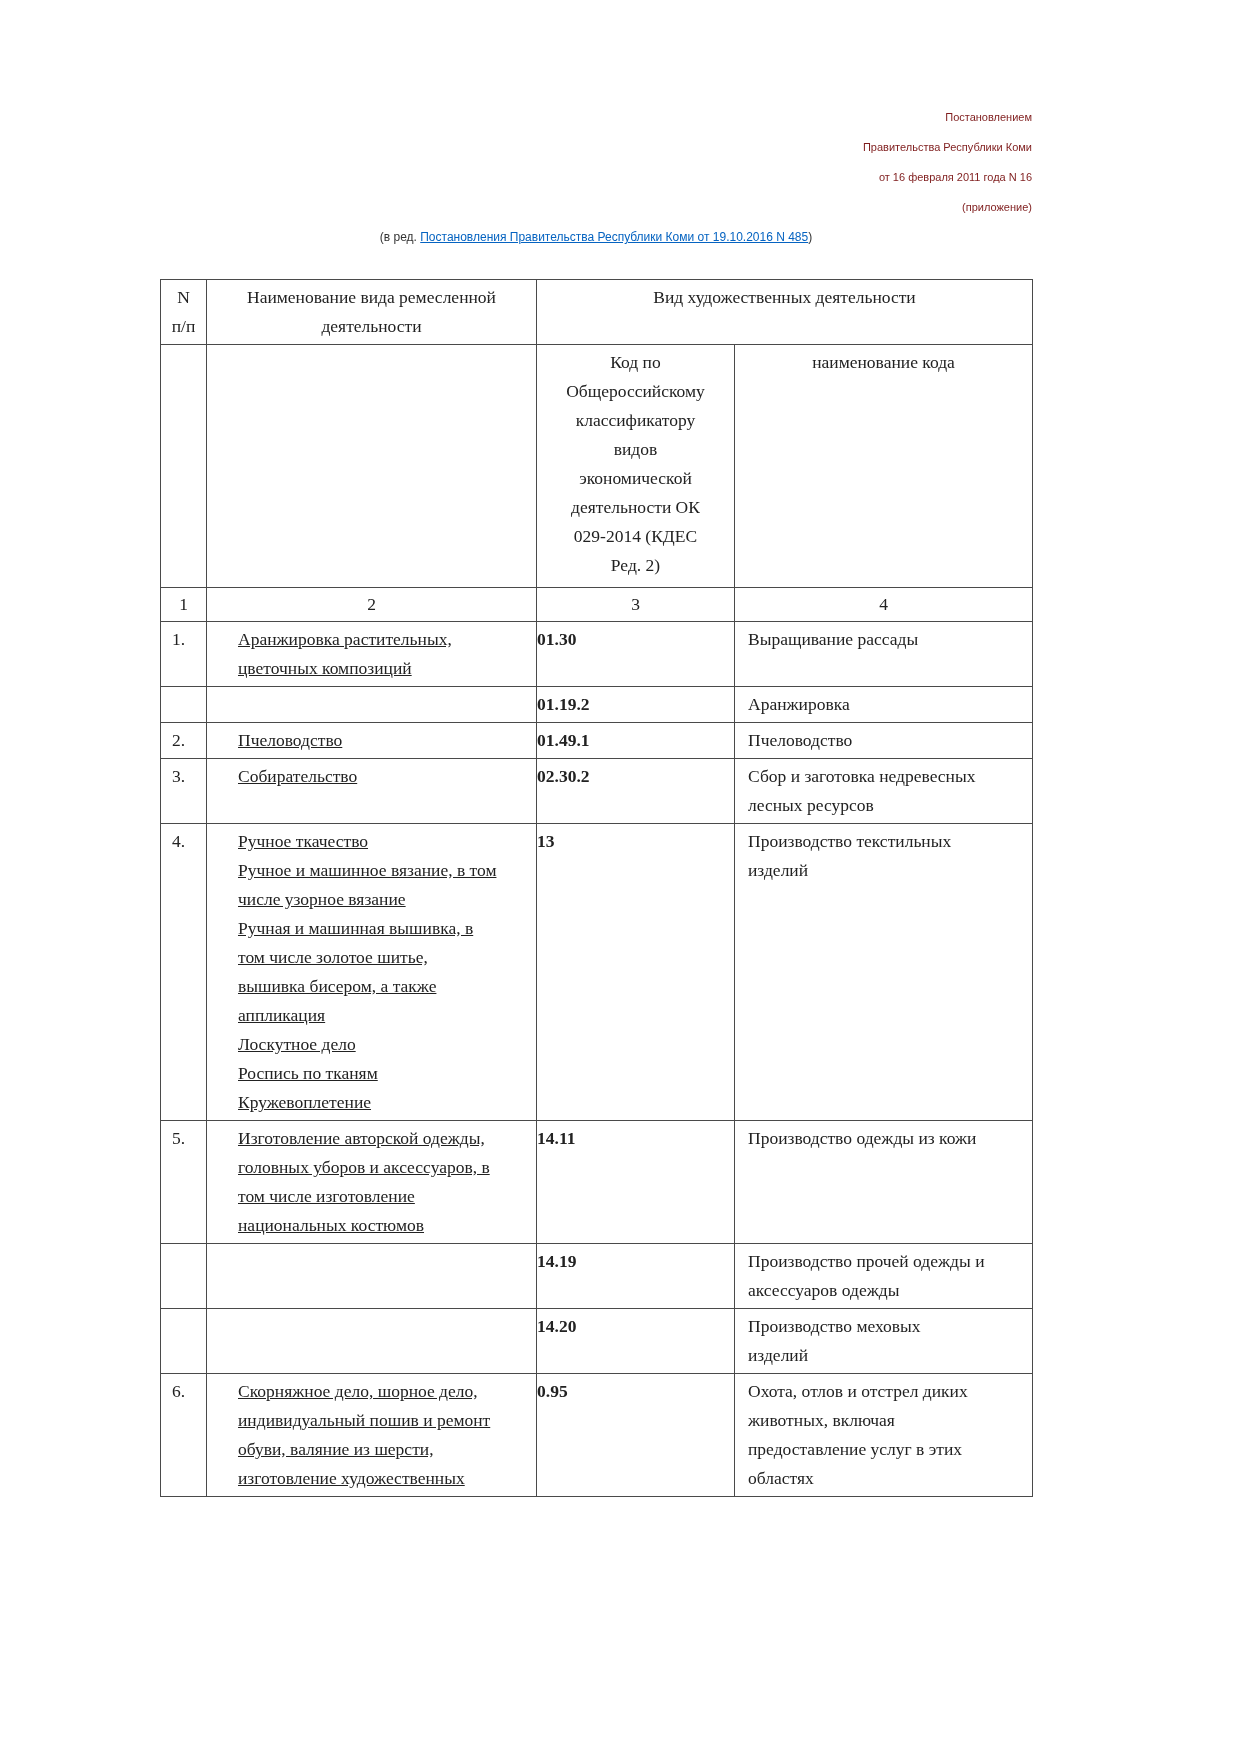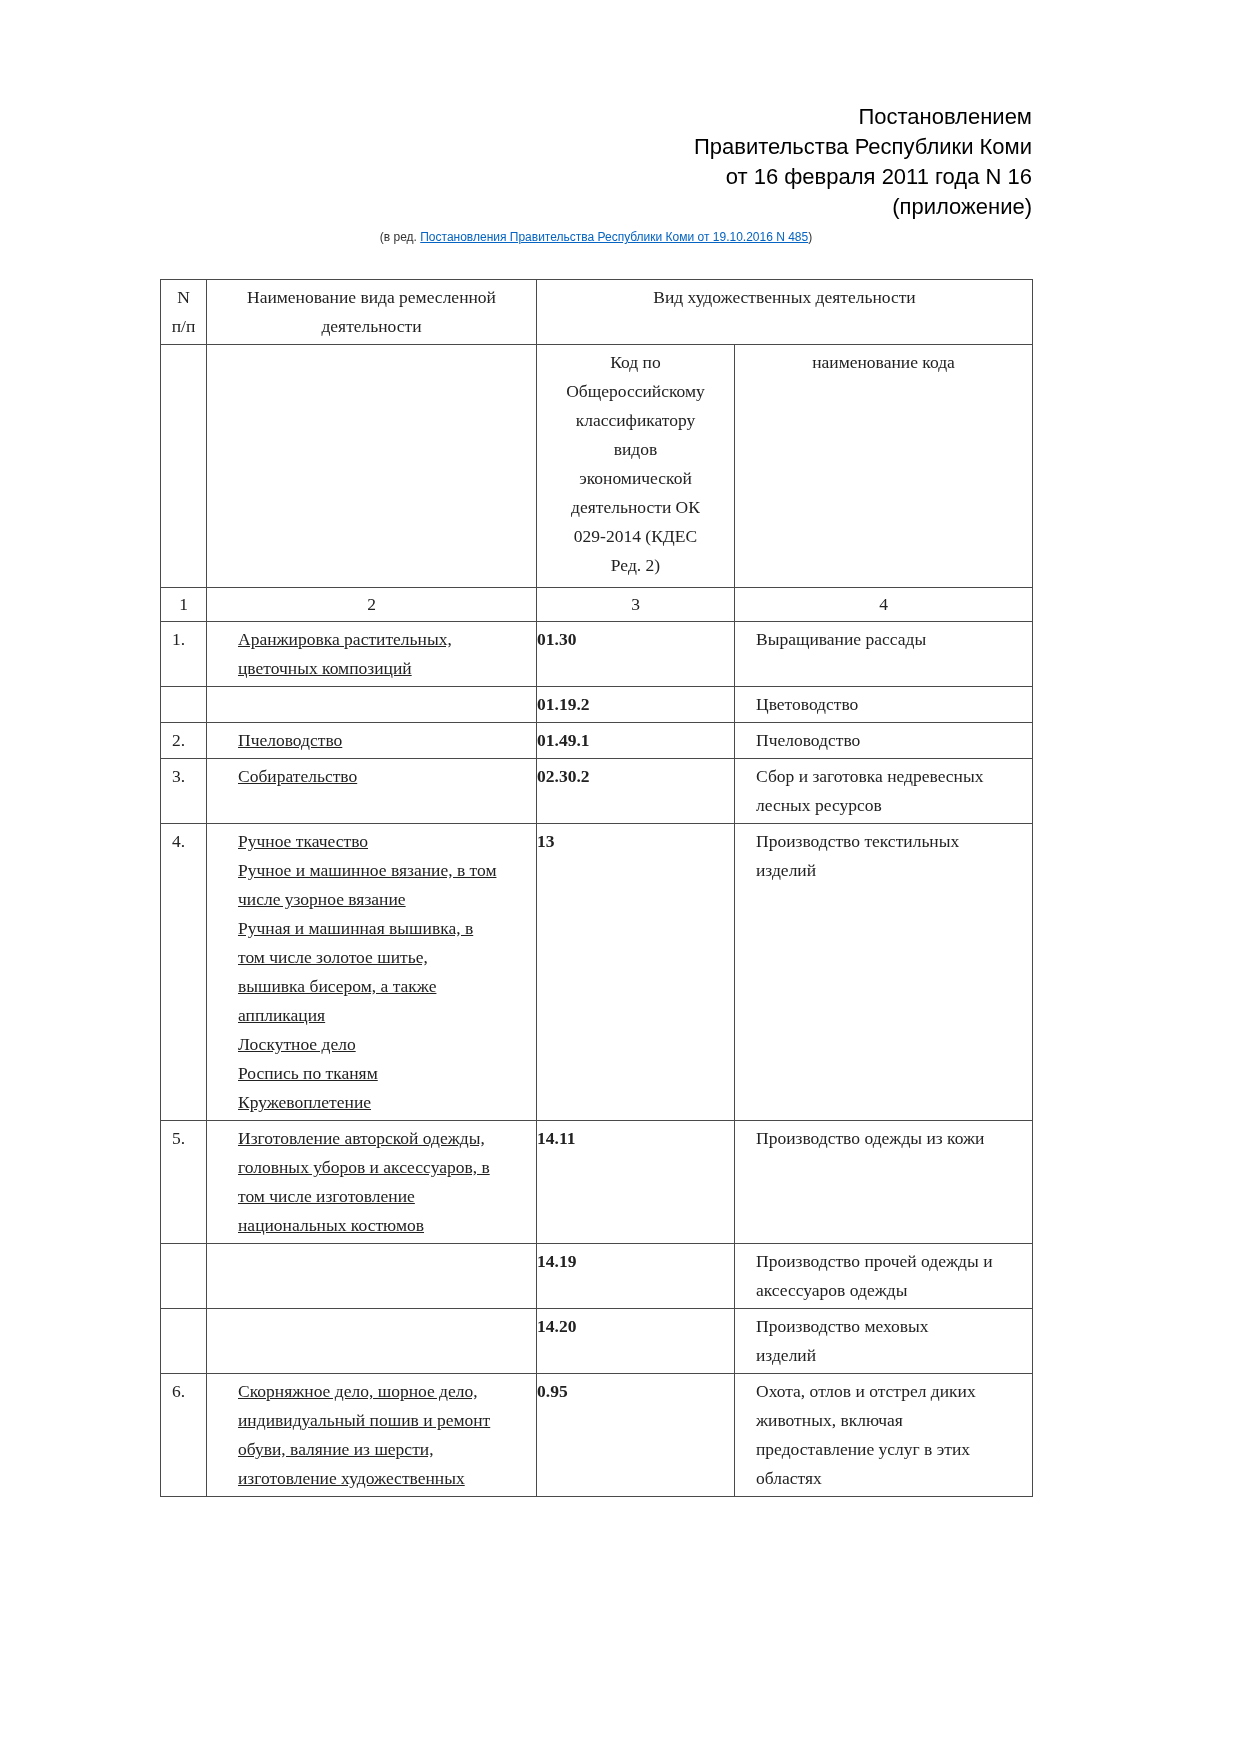--- a/index.html
+++ b/index.html
@@ -13,23 +13,23 @@
   }
   .page {
     box-sizing: border-box;
     width: 1240px;
     padding: 102px 0 0 160px;
   }
   .content { width: 872px; }
 
   .hdr-line {
     text-align: right;
-    font-size: 22px;
+    font-size: 11px;
     line-height: 30px;
-    color: #000000;
+    color: #7f1d1d;
   }
   .edit-line {
     text-align: center;
     font-size: 12px;
     line-height: 30px;
     color: #333333;
   }
   a.doc-link {
     color: #0563c1;
     text-decoration: underline;
@@ -54,21 +54,21 @@
     border: 1px solid #4a4a4a;
     vertical-align: top;
     padding: 3px 8px 3px 12px;
     line-height: 29px;
     white-space: pre-line;
     word-wrap: break-word;
   }
   td.hc { text-align: center; padding: 3px 5px; }
   td.codehdr { height: 236px; }
   td.name-cell { padding-left: 31px; text-decoration: underline; }
-  td.codename-cell { padding-left: 21px; }
+  td.codename-cell { padding-left: 13px; }
   td.num-cell { padding-left: 11px; }
   td.code-cell { padding-left: 0; font-weight: bold; }
   tr.colnums td { text-align: center; padding: 2px 4px; }
 </style>
 </head>
 <body>
 
 <div class="page">
   <div class="content">
 
@@ -119,21 +119,21 @@
           <td class="num-cell">1.</td>
           <td class="name-cell">Аранжировка растительных,
 цветочных композиций</td>
           <td class="code-cell">01.30</td>
           <td class="codename-cell">Выращивание рассады</td>
         </tr>
         <tr>
           <td class="num-cell"></td>
           <td class="name-cell"></td>
           <td class="code-cell">01.19.2</td>
-          <td class="codename-cell">Цветоводство</td>
+          <td class="codename-cell">Аранжировка</td>
         </tr>
         <tr>
           <td class="num-cell">2.</td>
           <td class="name-cell">Пчеловодство</td>
           <td class="code-cell">01.49.1</td>
           <td class="codename-cell">Пчеловодство</td>
         </tr>
         <tr>
           <td class="num-cell">3.</td>
           <td class="name-cell">Собирательство</td>

